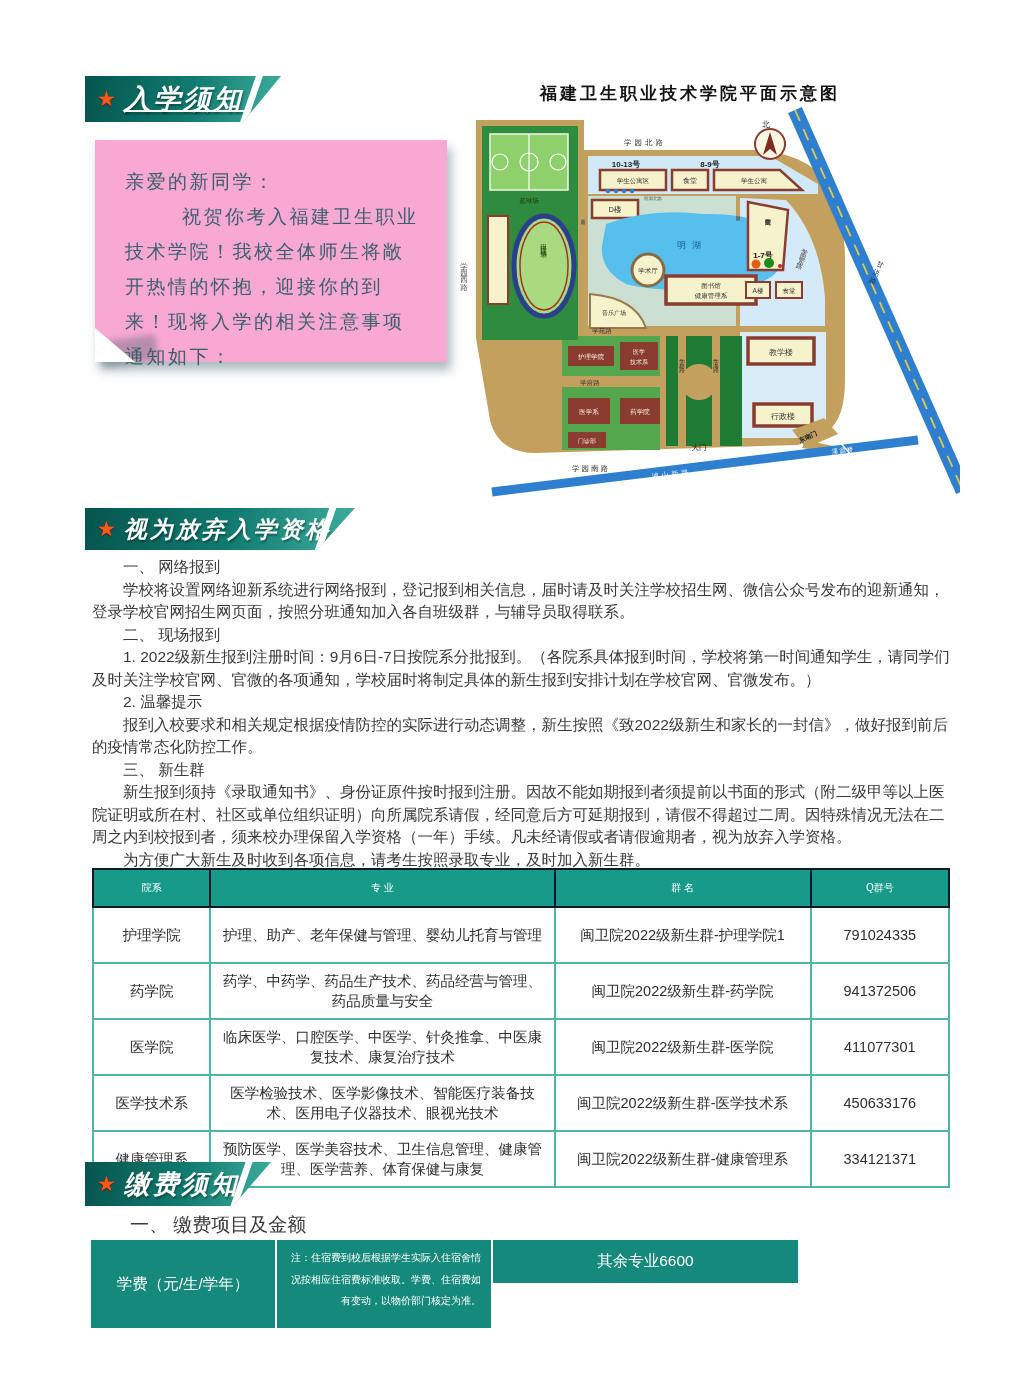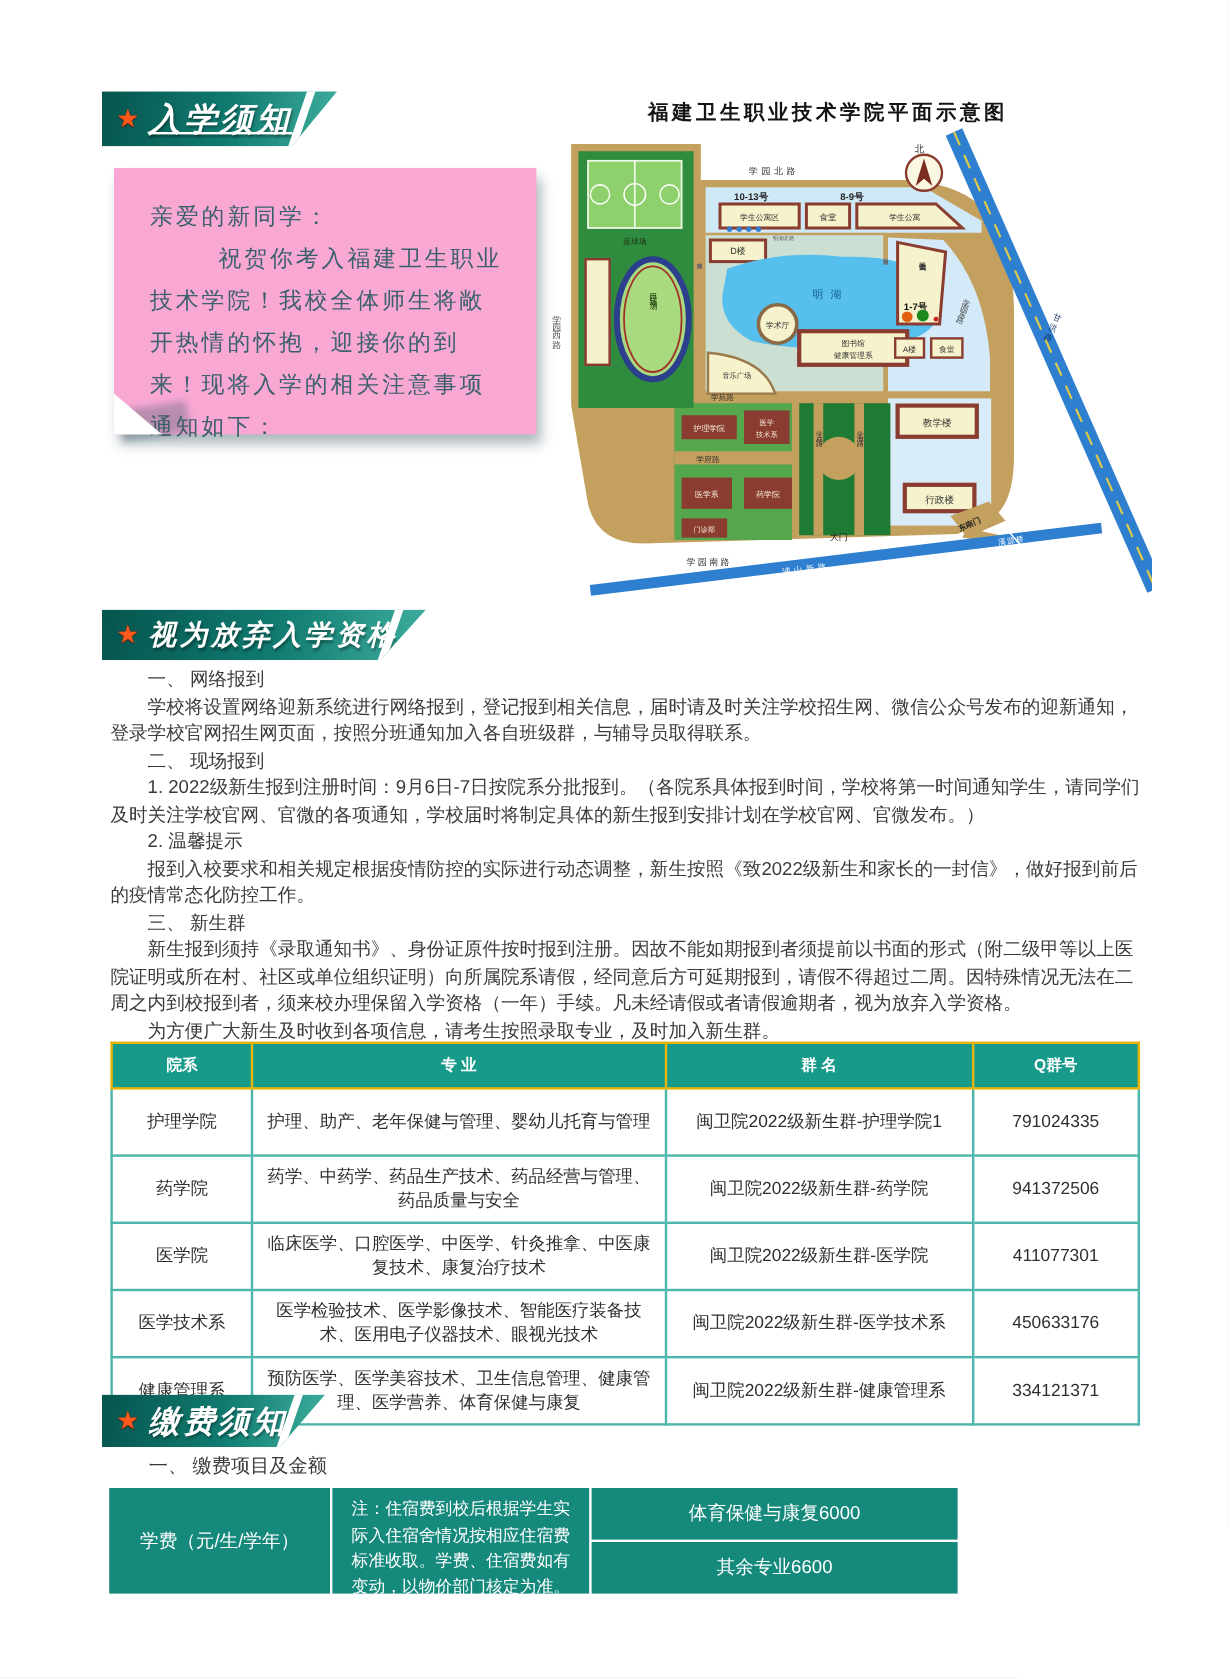--- a/index.html
+++ b/index.html
@@ -43,41 +43,41 @@
   .vt{writing-mode:vertical-rl;text-orientation:upright;}
 
   
   .bodytext{position:absolute;left:92px;top:556px;width:858px;color:#3a3a3a;
         font-size:15.5px;line-height:22.5px;}
   .bodytext p{margin:0;text-indent:2em;}
 
   
   .qtable{position:absolute;left:92px;top:868px;width:858px;border-collapse:collapse;
         font-size:14.5px;color:#2f2f2f;table-layout:fixed;}
-  .qtable th{background:#189a8a;color:#ffffff;font-weight:bold;font-size:13px;
-        height:34px;border:2px solid #eab308;}
+  .qtable th{background:#189a8a;color:#ffffff;font-weight:normal;font-size:10px;
+        height:34px;border:2px solid #0f172a;}
   .qtable td{border:2px solid #4db6aa;background:#ffffff;text-align:center;
         height:46px;padding:4px 8px;line-height:20px;}
   .col-dept{width:13.5%;}
   .col-major{width:40.5%;}
   .col-group{width:30%;}
   .col-qq{width:16%;}
 
   
   .fee-sub{position:absolute;left:92px;top:1212px;width:500px;color:#3a3a3a;
-        font-size:16px;}
+        font-size:19px;}
   .fee-sub p{margin:0;text-indent:2em;}
   .fee-table{position:absolute;left:91px;top:1240px;width:707px;height:88px;display:grid;
         grid-template-columns:184px 214px 305px;grid-template-rows:1fr 1fr;gap:2px;
         background:#ffffff;}
   .fee-cell{background:#15897b;color:#ffffff;display:flex;align-items:center;
         justify-content:center;font-size:15.5px;}
   .fee-head{grid-row:1 / span 2;}
   .fee-note{grid-row:1 / span 2;justify-content:flex-start;align-items:flex-start;
-        padding:7px 10px;font-size:14px;line-height:21.5px;text-align:center;box-sizing:border-box;}
+        padding:7px 10px;font-size:10px;line-height:21.5px;text-align:right;box-sizing:border-box;}
 </style>
 </head>
 <body>
 
 <div class="page">
 
   <div class="banner" id="banner1">
     <span class="star">★</span>
     <span class="label">入学须知</span>
     <span class="stripe"></span>
@@ -269,18 +269,17 @@
     <span class="label">缴费须知</span>
     <span class="stripe"></span>
   </div>
 
   <div class="fee-sub">
     <p>一、 缴费项目及金额</p>
   </div>
 
   <div class="fee-table">
     <div class="fee-cell fee-head">学费（元/生/学年）</div>
-    <div class="fee-cell">体育保健与康复6000</div>
     <div class="fee-cell fee-note">注：住宿费到校后根据学生实际入住宿舍情况按相应住宿费标准收取。学费、住宿费如有变动，以物价部门核定为准。</div>
     <div class="fee-cell">其余专业6600</div>
   </div>
 
 </div>
 
 </body></html>

